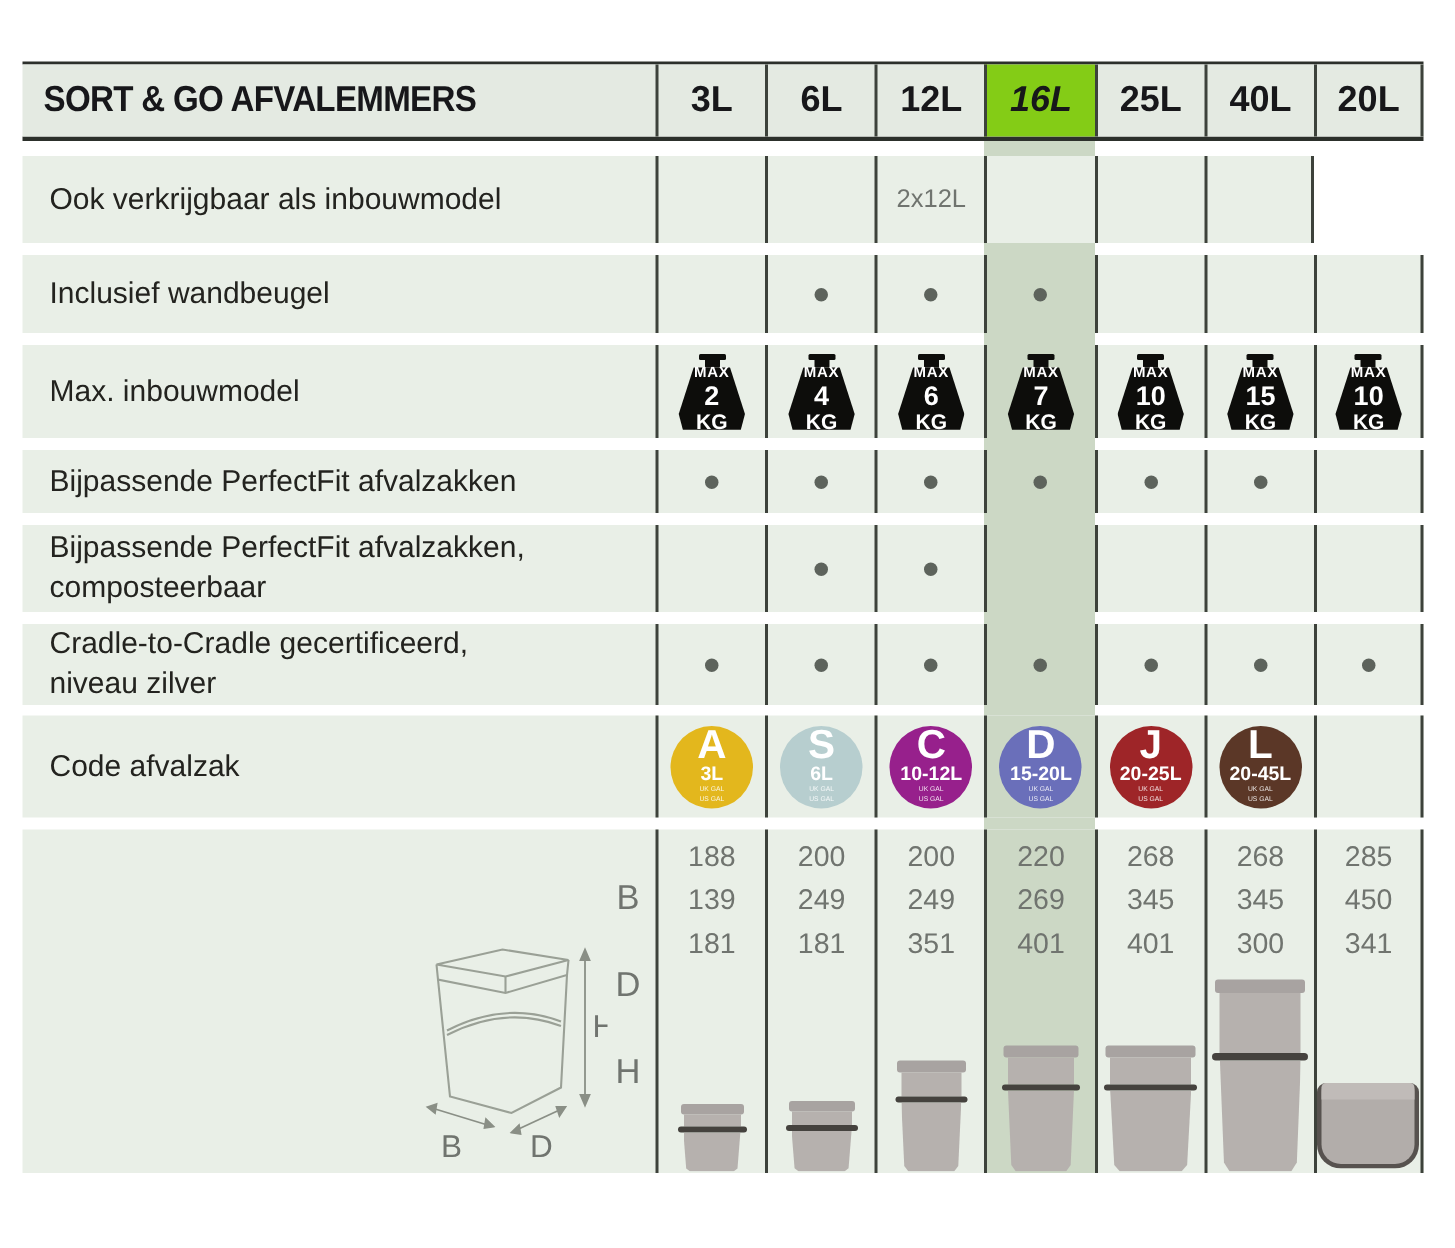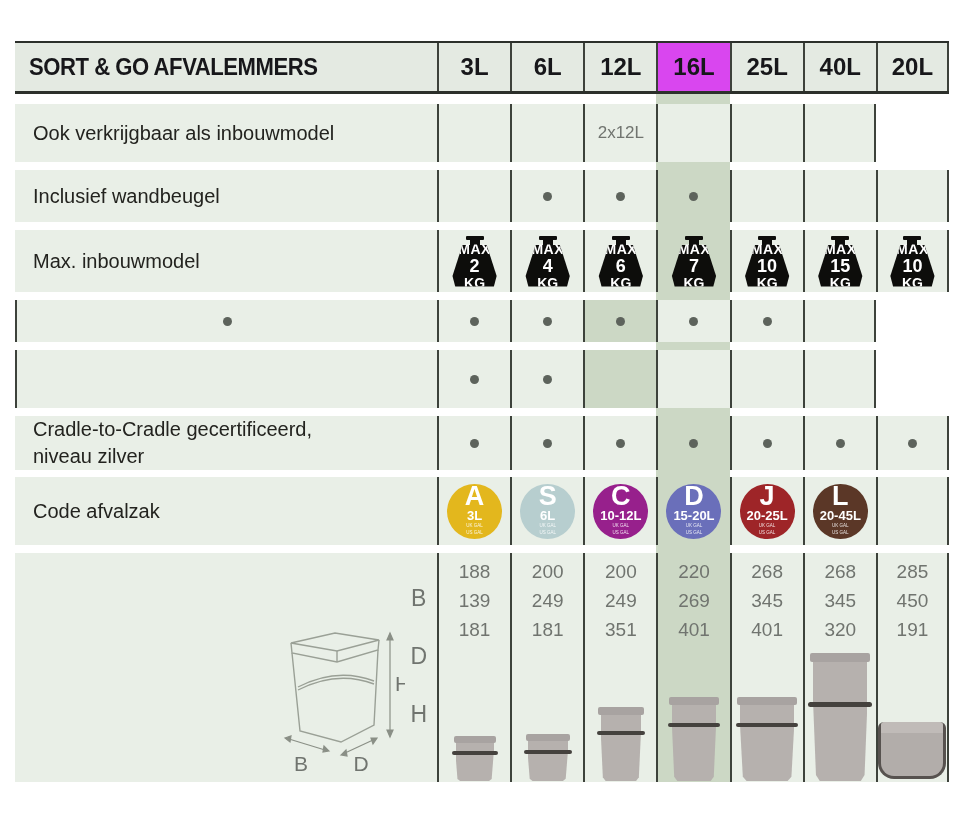--- a/index.html
+++ b/index.html
@@ -19,21 +19,21 @@
   .hdr{
     height:48px;
     border-top:2px solid #2c302b;
     border-bottom:3px solid #2c302b;
   }
   .hdr .hcell{
     background:#e4eae2;display:flex;align-items:center;justify-content:center;
     font-weight:bold;font-size:24px;color:#17171a;
     border-left:2px solid #3d423b;
   }
-  .hdr .hcell.hl{background:#d946ef;}
+  .hdr .hcell.hl{background:#84cc16;font-style:italic;}
   .hdr .hcell:last-child{border-right:2px solid #3d423b;}
   .hdr .title-cell{
     background:#e4eae2;display:flex;align-items:center;
     padding-left:14px;border-left:none;justify-content:flex-start;
   }
   .title-text{
     font-weight:bold;font-size:24px;color:#17171a;letter-spacing:-0.5px;
     transform:scaleX(0.92);transform-origin:left center;white-space:nowrap;
   }
   
@@ -63,21 +63,21 @@
   
   .weight{display:flex;flex-direction:column;align-items:center;}
   .w-bar{width:18px;height:4px;background:#0d0d0b;border-radius:1px;}
   .w-stem{width:10px;height:5px;background:#0d0d0b;}
   .w-body{
     width:46px;height:42px;background:#0d0d0b;color:#ffffff;
     clip-path:polygon(24% 0%,76% 0%,98% 75%,92% 100%,8% 100%,2% 75%);
     display:flex;flex-direction:column;align-items:center;justify-content:center;
     text-align:center;line-height:1;
   }
-  .w-max{font-size:14px;font-weight:bold;letter-spacing:0.5px;}
+  .w-max{font-size:10px;font-weight:bold;letter-spacing:0.5px;}
   .w-num{font-size:18px;font-weight:bold;margin:1px 0;}
   .w-kg{font-size:14px;font-weight:bold;}
   
   .badge{
     width:55px;height:55px;border-radius:50%;color:#ffffff;
     display:flex;flex-direction:column;align-items:center;justify-content:center;
     text-align:center;line-height:1;
   }
   .b-letter{font-size:27px;font-weight:bold;line-height:0.8;}
   .b-size{font-size:13px;font-weight:bold;margin-top:1px;}
@@ -306,20 +306,21 @@
       <div class="vcell"></div>
       <div class="vcell"></div>
       <div class="vcell"></div>
       <div class="vcell hl"></div>
       <div class="vcell"></div>
       <div class="vcell"></div>
       <div class="vcell"></div>
   </div>
 
   <div class="grid-row row" style="height:42px">
+    <div class="lcell">Bijpassende PerfectFit afvalzakken</div>
     <div class="vcell">
         <span class="dot-slot on"></span>
       </div>
     <div class="vcell">
         <span class="dot-slot on"></span>
       </div>
     <div class="vcell">
         <span class="dot-slot on"></span>
       </div>
     <div class="vcell hl">
@@ -341,20 +342,22 @@
       <div class="vcell"></div>
       <div class="vcell"></div>
       <div class="vcell"></div>
       <div class="vcell hl"></div>
       <div class="vcell"></div>
       <div class="vcell"></div>
       <div class="vcell"></div>
   </div>
 
   <div class="grid-row row" style="height:58px">
+    <div class="lcell">Bijpassende PerfectFit afvalzakken,
+composteerbaar</div>
     <div class="vcell">
         <span class="dot-slot"></span>
       </div>
     <div class="vcell">
         <span class="dot-slot on"></span>
       </div>
     <div class="vcell">
         <span class="dot-slot on"></span>
       </div>
     <div class="vcell hl">
@@ -578,32 +581,32 @@
           <div class="bin-lid"></div>
           <div class="bin-neck"></div>
           <div class="bin-band"></div>
           <div class="bin-lower"></div>
         </div>
     </div>
     <div class="vcell">
       <div class="dims-stack">
         <div>268</div>
         <div>345</div>
-        <div>320</div>
+        <div>300</div>
       </div>
       <div class="bin bin-40l">
           <div class="bin-lid"></div>
           <div class="bin-neck"></div>
           <div class="bin-band"></div>
           <div class="bin-lower"></div>
         </div>
     </div>
     <div class="vcell">
       <div class="dims-stack">
         <div>285</div>
         <div>450</div>
-        <div>191</div>
+        <div>341</div>
       </div>
       <div class="bucket"></div>
     </div>
   </div>
 
 </div>
 
 </body></html>

